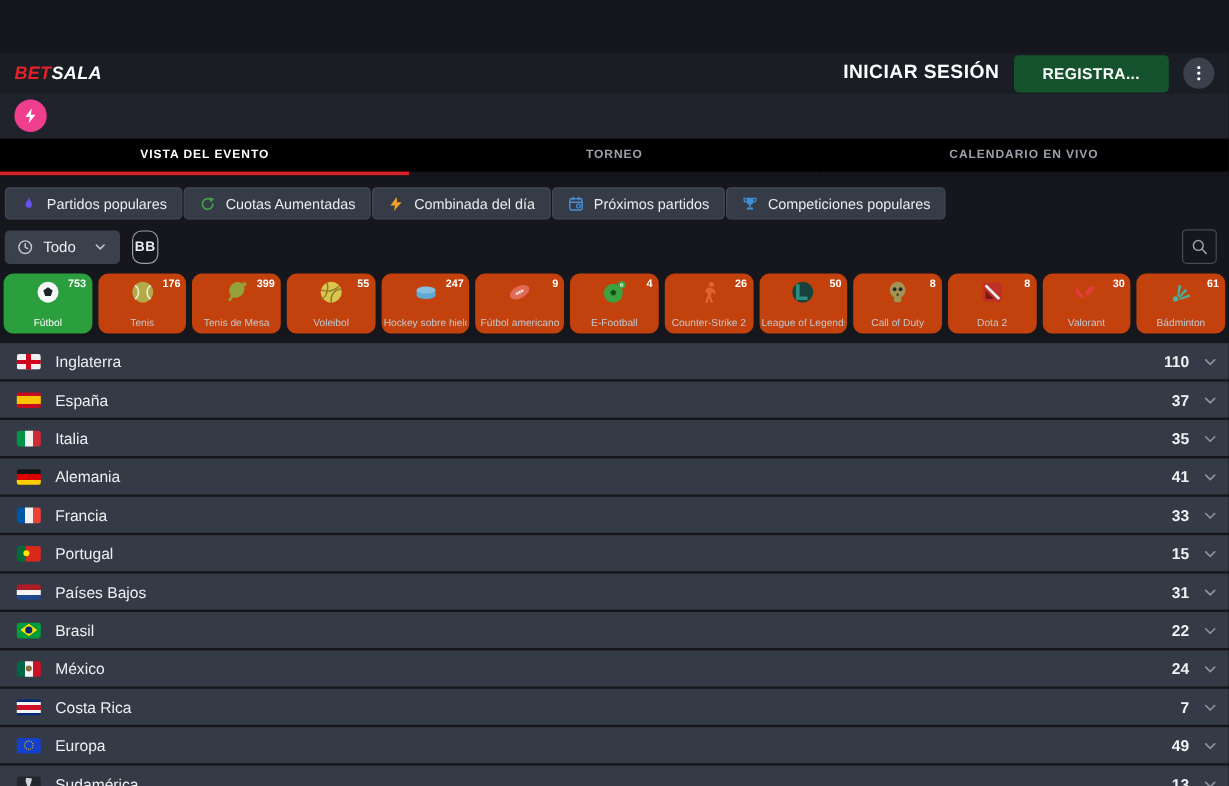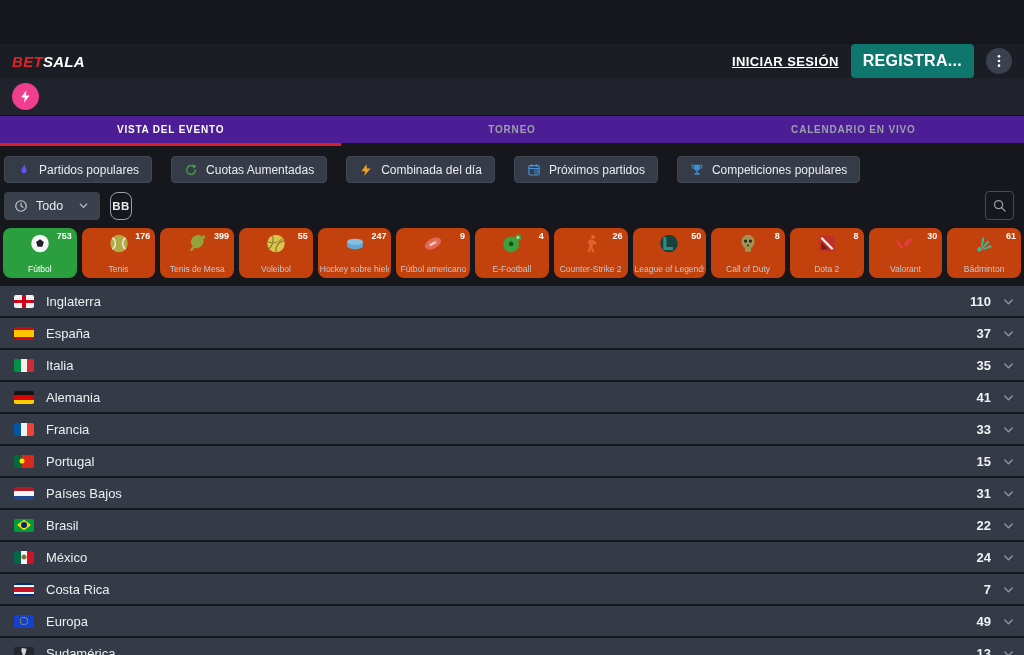--- a/index.html
+++ b/index.html
@@ -4,34 +4,34 @@
 <style>
   * { box-sizing: border-box; margin: 0; padding: 0; }
   html,body { width:1024px; height:655px; overflow:hidden; }
   body { background:#15171d; font-family:"Liberation Sans", sans-serif; }
 
   .topbar { height:34px; background:#1a1d23; display:flex; align-items:center; justify-content:space-between; padding:0 12px;margin-top:44px; }
   .logo { font-style:italic; font-weight:800; font-size:15px; letter-spacing:.3px; cursor:pointer; }
   .logo-bet { color:#e32227; }
   .logo-sala { color:#ffffff; }
   .topbar-right { display:flex; align-items:center; gap:12px; }
-  .login { color:#fff; font-size:13px; font-weight:700; text-decoration:underline; letter-spacing:.4px; cursor:pointer; }
-  .register { background:#0f766e; color:#fff; border:none; border-radius:4px; font-weight:700; font-size:16px; padding:8px 12px; letter-spacing:.3px; cursor:pointer; font-family:inherit; }
+  .login { color:#fff; font-size:16px; font-weight:700; letter-spacing:.4px; cursor:pointer; }
+  .register { background:#14532d; color:#fff; border:none; border-radius:4px; font-weight:700; font-size:13px; padding:8px 24px; letter-spacing:.3px; cursor:pointer; font-family:inherit; }
   .kebab { width:26px; height:26px; border-radius:50%; background:#3a414c; border:none; display:flex; align-items:center; justify-content:center; cursor:pointer; }
 
   .banner { height:38px; background:#20232b; display:flex; align-items:center; gap:10px; padding:0 12px; border-bottom:1px solid #121419; cursor:pointer; }
   .banner-badge { width:27px; height:27px; border-radius:50%; background:#ef3e8e; display:flex; align-items:center; justify-content:center; flex:none; }
   .banner-rate { color:#fff; font-size:12px; font-weight:700; line-height:1.3; }
   .banner-url { color:#d3d6db; font-size:12px; line-height:1.3; }
 
-  .tabs { height:30px; background:#4c1d95; display:flex; }
+  .tabs { height:30px; background:#000000; display:flex; }
   .tab { flex:1 1 0; display:flex; align-items:center; justify-content:center; font-size:10px; font-weight:700; letter-spacing:.8px; color:#9aa1ab; background:transparent; border:none; border-bottom:3px solid #14161b; cursor:pointer; font-family:inherit; }
   .tab.active { color:#fff; border-bottom-color:#d7202a; }
 
-  .chips { display:flex; gap:19px; padding:10px 4px 0; }
+  .chips { display:flex; gap:1px; padding:10px 4px 0; }
   .chip { height:27px; background:#363c47; border:1px solid #414855; border-radius:4px; display:inline-flex; align-items:center; gap:8px; padding:0 12px; color:#e9ebee; font-size:12px; cursor:pointer; font-family:inherit; }
   .chip-icon { display:flex; }
 
   .filter-row { display:flex; align-items:center; gap:10px; padding:8px 4px 0; }
   .select { height:28px; background:#3a414c; border:none; border-radius:4px; display:inline-flex; align-items:center; gap:8px; padding:0 10px; color:#e9ebee; font-size:12.5px; cursor:pointer; font-family:inherit; }
   .select .sel-chev { display:flex; margin-left:6px; }
   .bb-btn { height:28px; width:22px; background:transparent; border:1.5px solid #99a0aa; border-radius:8px; color:#e9ebee; font-weight:700; font-size:11.5px; letter-spacing:.5px; cursor:pointer; font-family:inherit; }
   .search-btn { margin-left:auto; margin-right:6px; width:29px; height:29px; background:transparent; border:1px solid #454c58; border-radius:4px; display:flex; align-items:center; justify-content:center; cursor:pointer; }
 
   .sports { display:flex; gap:5px; padding:8px 3px 0; }

